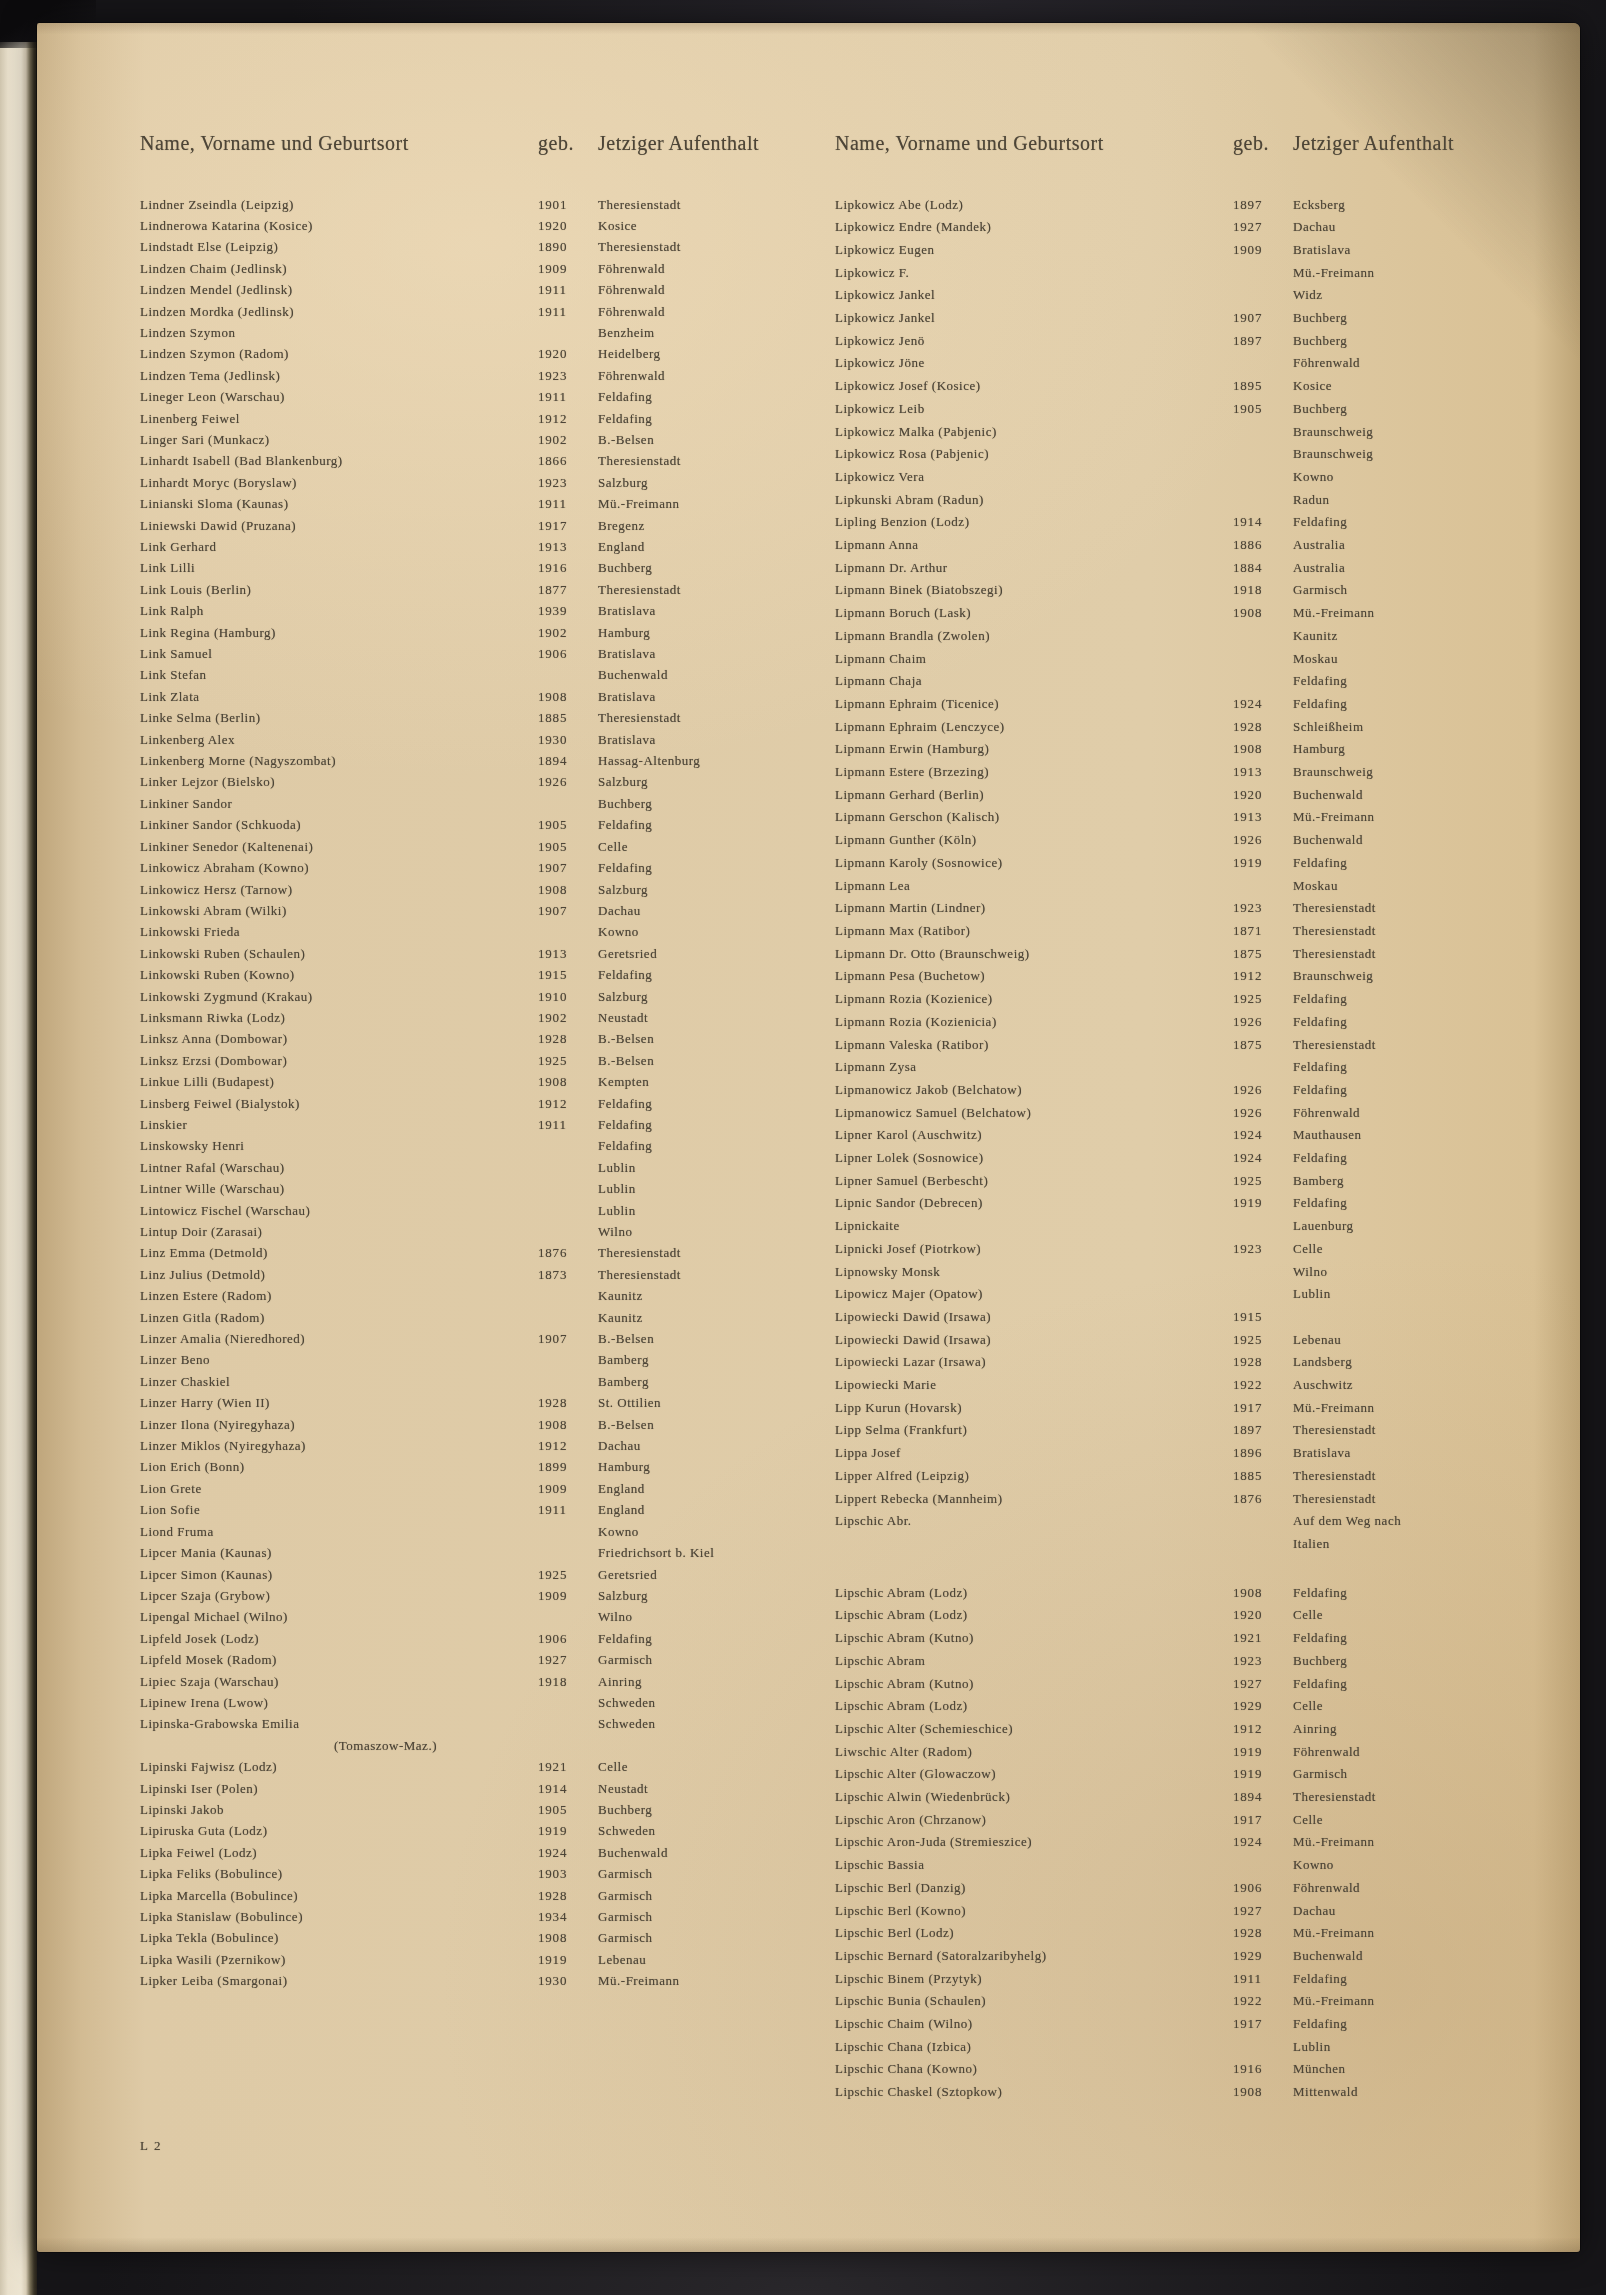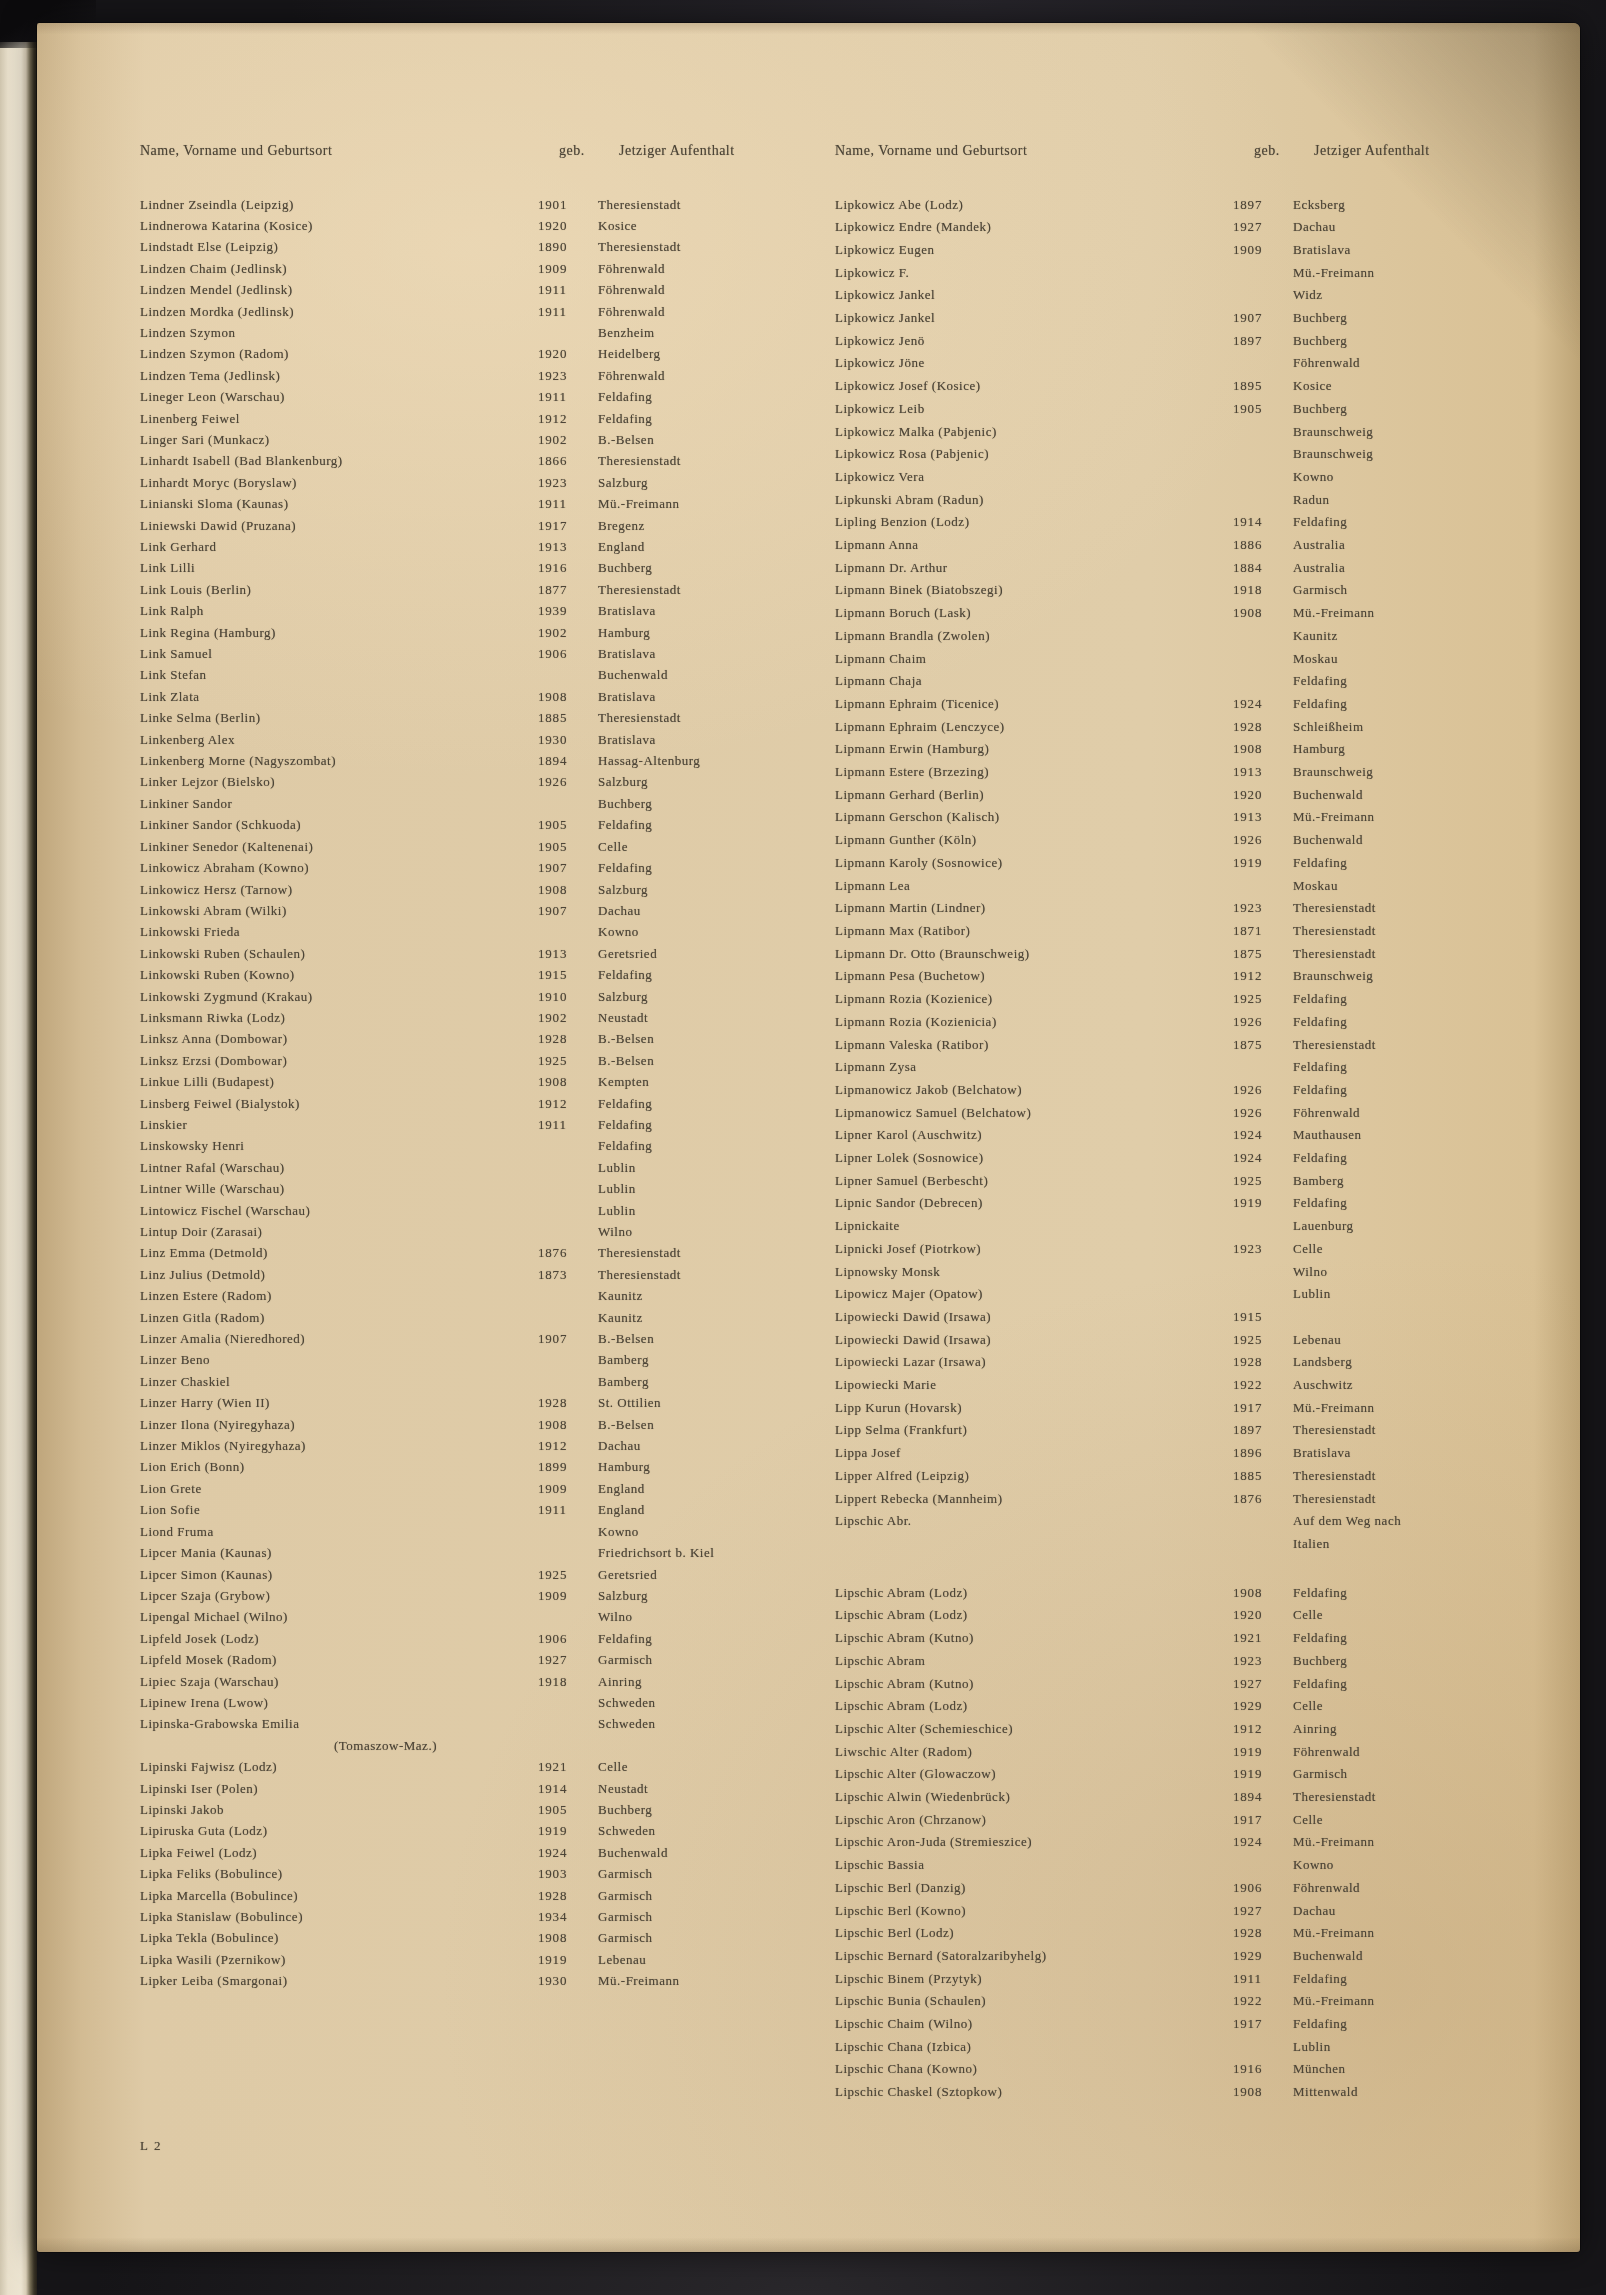--- a/index.html
+++ b/index.html
@@ -38,27 +38,27 @@
   }
   .page::before{ 
     content:"";position:absolute;inset:0;border-radius:inherit;pointer-events:none;
     background:
       linear-gradient(180deg, rgba(120,100,70,.25) 0px, rgba(120,100,70,0) 11.2px),
       linear-gradient(225deg, rgba(70,58,40,.38) 0%, rgba(70,58,40,0) 9%),
       linear-gradient(0deg, rgba(110,90,60,.28) 0px, rgba(110,90,60,0) 14.5px);
   }
   .ink{color:#4d4537;text-shadow:0 0 0.8px rgba(77,69,55,.55);}
   .header-row{
-    position:absolute;top:120px;display:flex;
-    font-size:14px;letter-spacing:0.5px;white-space:nowrap;
+    position:absolute;top:109px;display:flex;
+    font-size:20px;letter-spacing:0.5px;white-space:nowrap;
   }
   .header-left{left:103px;width:707px;}
   .header-right{left:798px;width:735px;}
   .c-name{width:398px;flex:none;}
-  .c-geb{width:60px;flex:none;margin-left:21px;}
+  .c-geb{width:60px;flex:none;}
   .c-ort{flex:1;min-width:0;}
   .col{position:absolute;top:171px;font-size:13px;letter-spacing:0.5px;}
   .col-left{left:103px;width:707px;line-height:21.4px;}
   .col-right{left:798px;width:735px;line-height:22.7px;}
   .row{display:flex;white-space:nowrap;}
   .row .n{width:398px;flex:none;}
   .row .g{width:60px;flex:none;letter-spacing:0.8px;}
   .row .o{flex:1;min-width:0;}
   .row.cont-name .n{padding-left:194px;box-sizing:border-box;}
   .row.gap{height:26px;}

